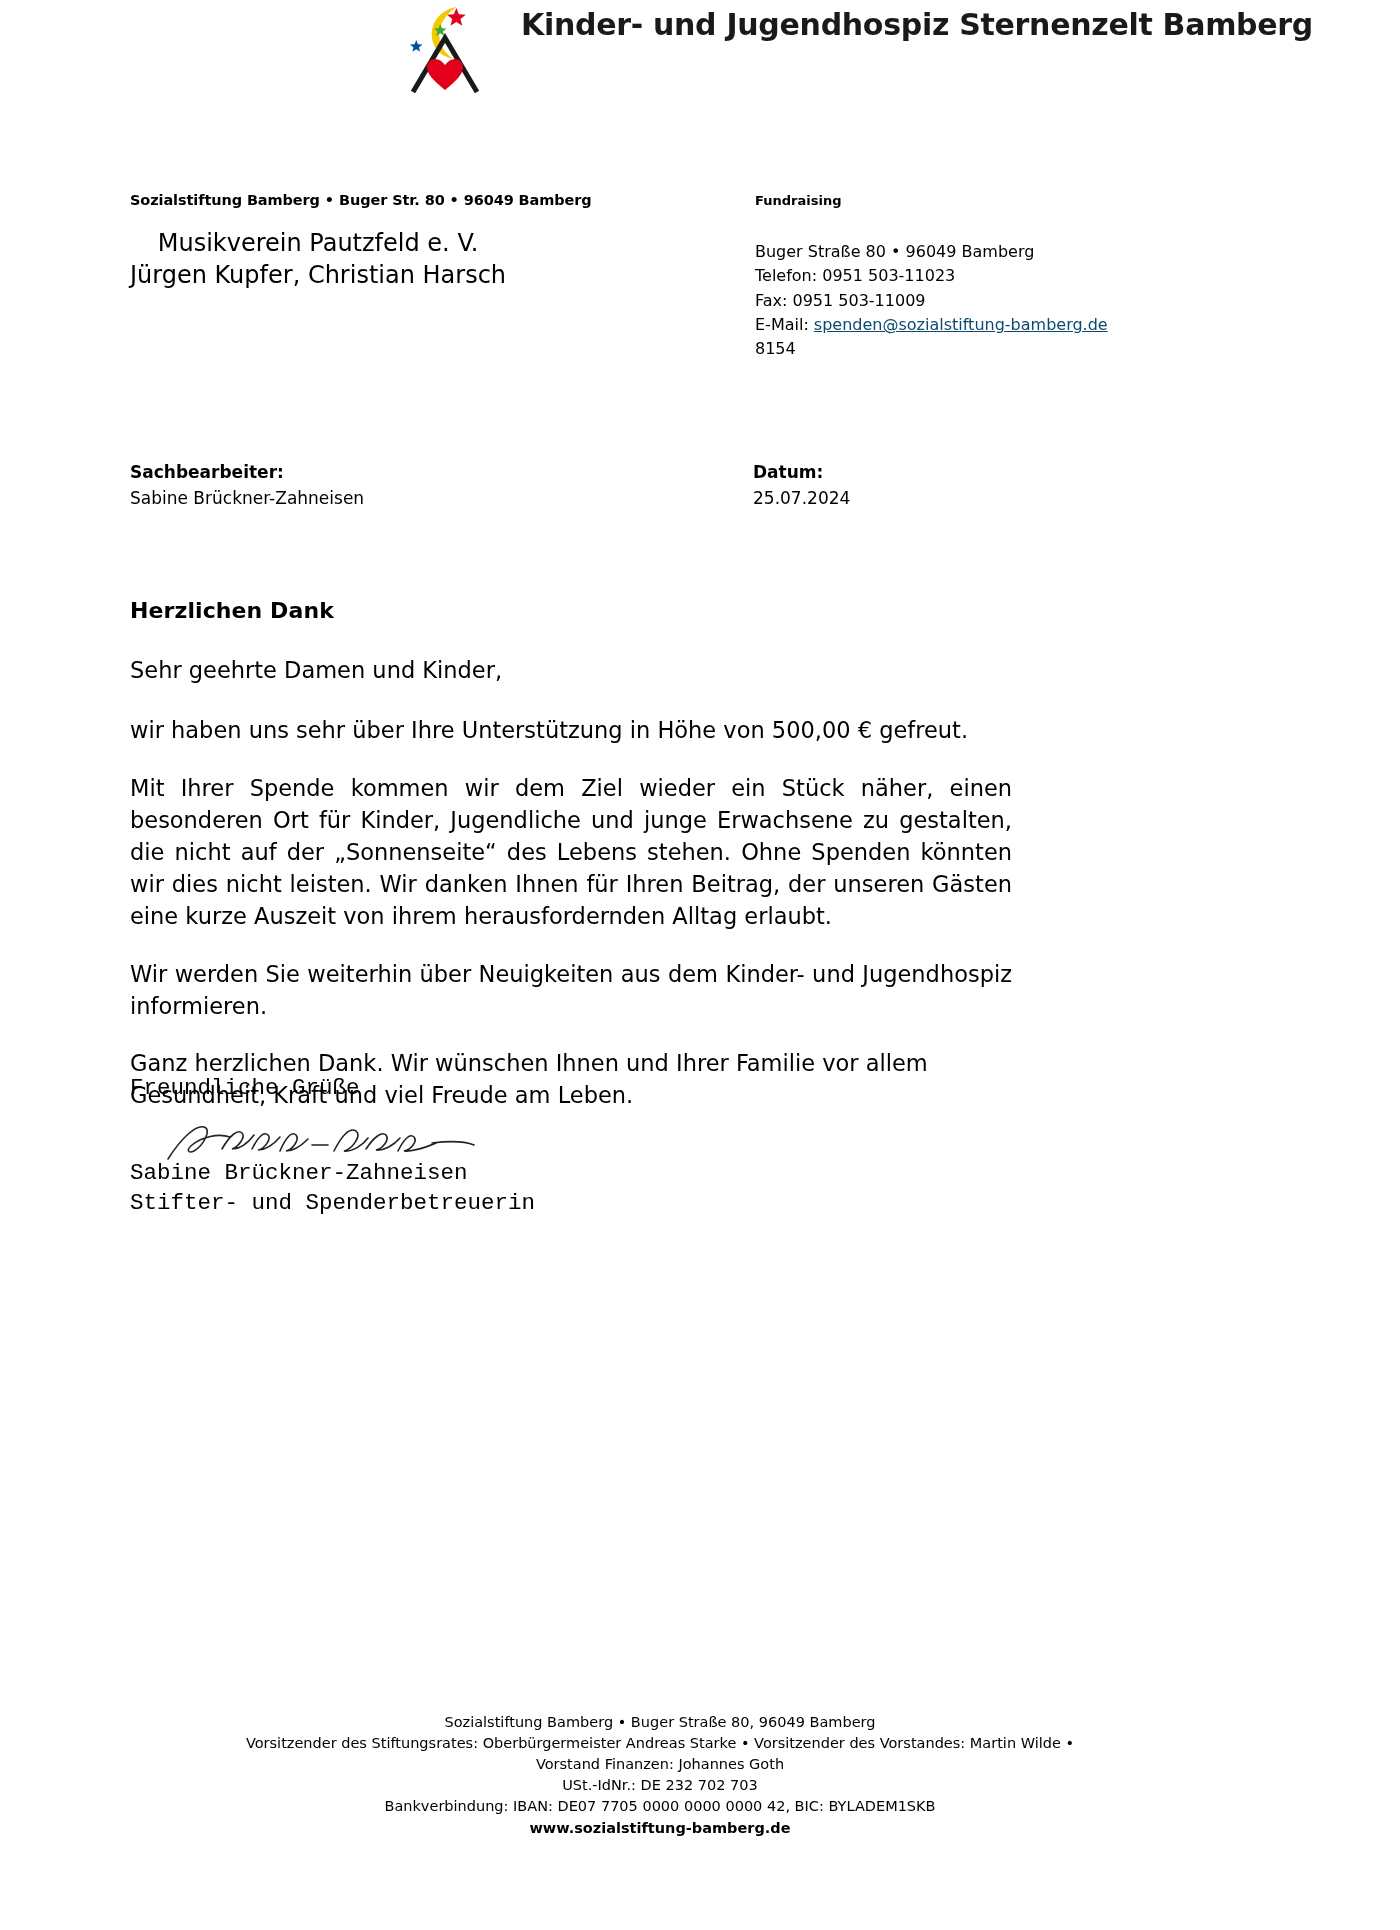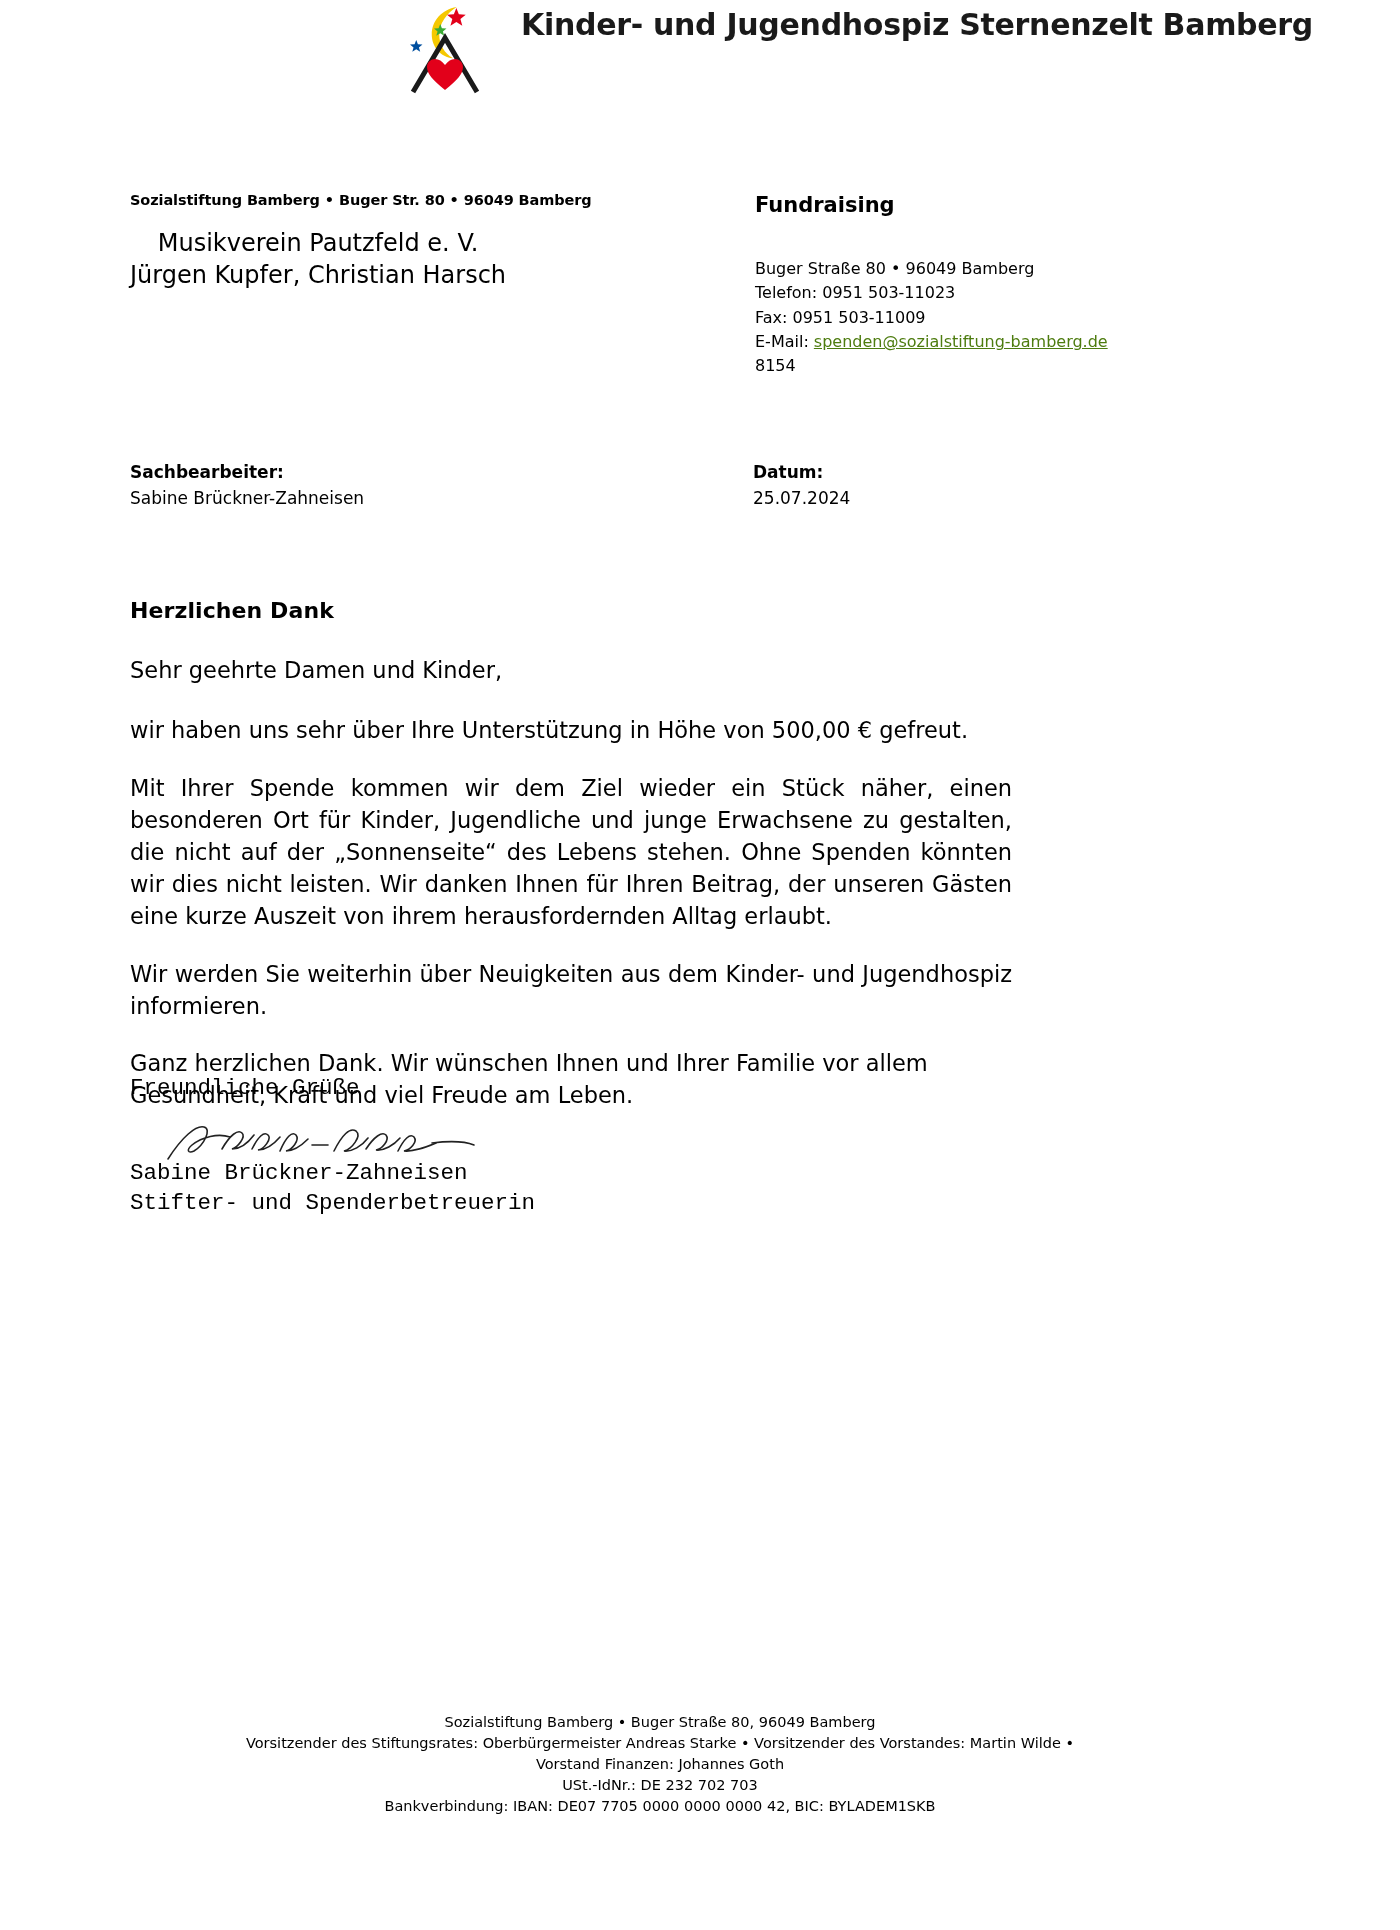--- a/index.html
+++ b/index.html
@@ -81,31 +81,31 @@
   .recipient div { white-space: nowrap; }
 
   
   .contact {
     position: absolute;
     left: 755px;
     top: 193px;
     width: 340px;
   }
   .contact-heading {
-    font-size: 21px;
-    font-weight: bold;
-    margin-bottom: 40px;
+    font-size: 13px;
+    font-weight: bold;
+    margin-bottom: 32px;
   }
   .contact-lines {
     font-size: 16px;
     line-height: 1.52;
   }
   .contact-lines div { white-space: nowrap; }
   .maillink {
-    color: #4d7c0f;
+    color: #0c4a6e;
     text-decoration: underline;
   }
 
   
   .meta-left {
     position: absolute;
     left: 130px;
     top: 460px;
     font-size: 17px;
     line-height: 1.5;
@@ -275,13 +275,14 @@
     <div>Stifter- und Spenderbetreuerin</div>
   </div>
 </div>
 
 <div class="footer">
   <div>Sozialstiftung Bamberg • Buger Straße 80, 96049 Bamberg</div>
   <div>Vorsitzender des Stiftungsrates: Oberbürgermeister Andreas Starke • Vorsitzender des Vorstandes: Martin Wilde •</div>
   <div>Vorstand Finanzen: Johannes Goth</div>
   <div>USt.-IdNr.: DE 232 702 703</div>
   <div>Bankverbindung: IBAN: DE07 7705 0000 0000 0000 42, BIC: BYLADEM1SKB</div>
+  <div class="web">www.sozialstiftung-bamberg.de</div>
 </div>
 
 </body></html>

